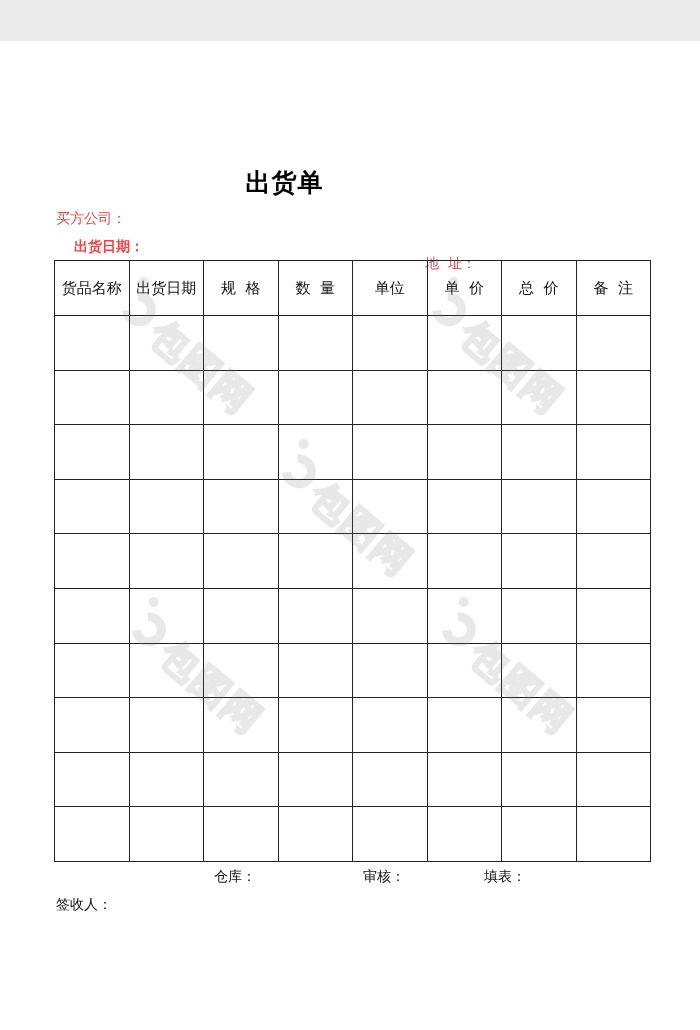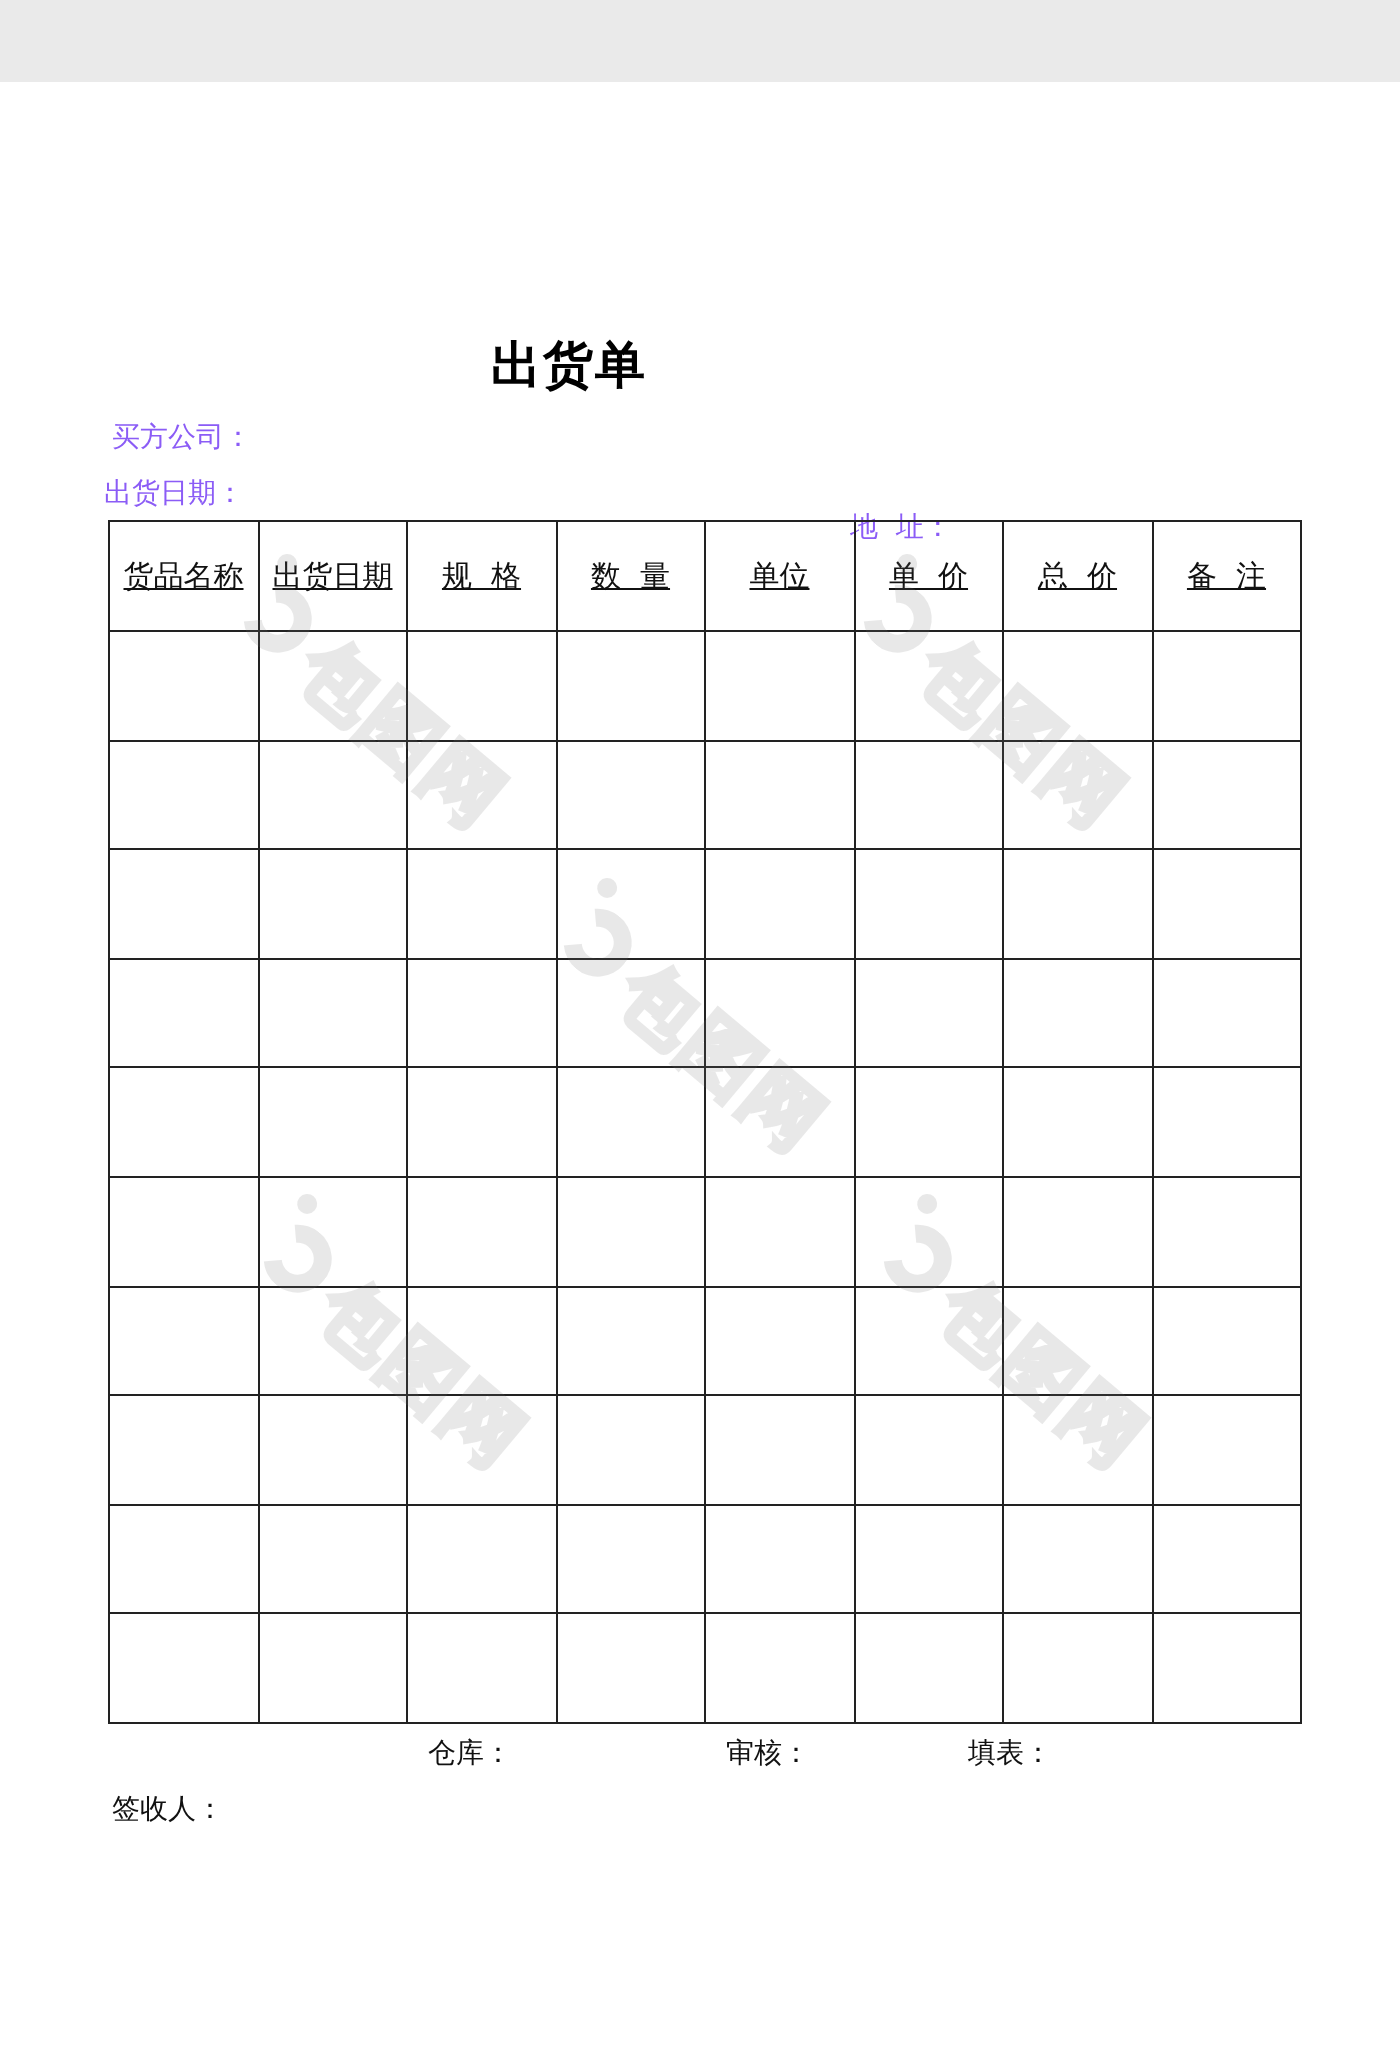--- a/index.html
+++ b/index.html
@@ -11,25 +11,25 @@
     }
     .topbar {
       position: absolute; left: 0; top: 0; width: 700px; height: 41px;
       background: #eaeaea;
     }
     .title {
       position: absolute; left: 0; top: 166px; width: 569px; text-align: center;
       font-size: 25px; font-weight: bold; letter-spacing: 1px; color: #000;
     }
     .field {
-      position: absolute; font-size: 14px; color: #8b5cf6; white-space: pre;
+      position: absolute; font-size: 14px; color: #ef4444; white-space: pre;
     }
     table.grid {
       position: absolute; left: 54px; top: 260px;
-      width: 596px; border-collapse: collapse; table-layout: fixed; text-decoration: underline;
+      width: 596px; border-collapse: collapse; table-layout: fixed;
     }
     table.grid td, table.grid th {
       border: 1.6px solid #222; padding: 0; text-align: center;
       font-weight: normal; font-size: 15px; color: #111;
     }
     table.grid th { height: 54px; white-space: pre; }
     table.grid td { height: 53.6px; }
     .footer-field {
       position: absolute; top: 868px; font-size: 14px; color: #111; white-space: pre;
     }
@@ -55,21 +55,21 @@
   </style>
 </head>
 <body>
 
 <div class="topbar"></div>
 
 <div class="title">出货单</div>
 
 <div class="field" style="left:56px; top:210px;">买方公司：</div>
 <div class="field" style="left:425px; top:210px;margin-top:45px;">地  址：</div>
-<div class="field" style="left:52px; top:238px;">出货日期：</div>
+<div class="field" style="left:74px; top:238px;font-weight:bold;">出货日期：</div>
 
 <table class="grid">
   <colgroup>
     <col style="width:74.5px">
       <col style="width:74.5px">
       <col style="width:74.5px">
       <col style="width:74.5px">
     <col style="width:74.5px">
       <col style="width:74.5px">
       <col style="width:74.5px">

